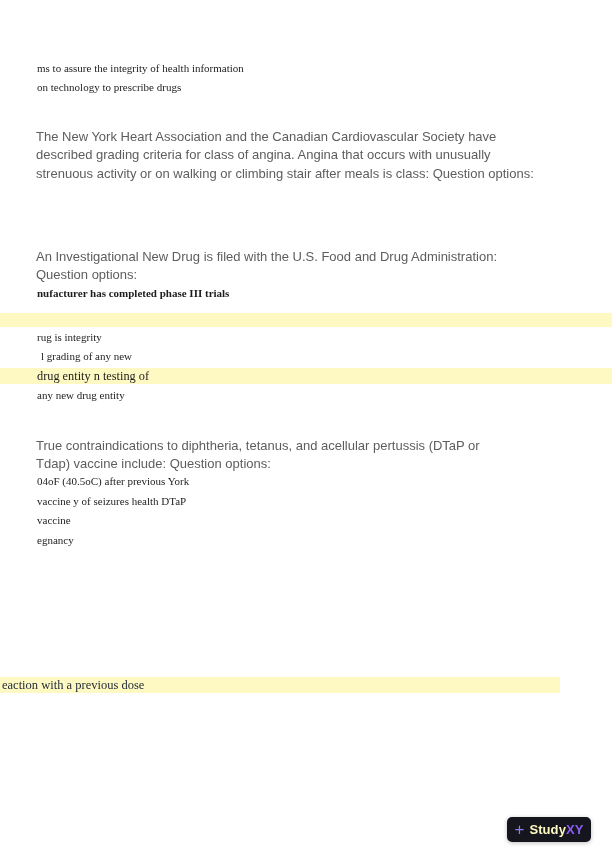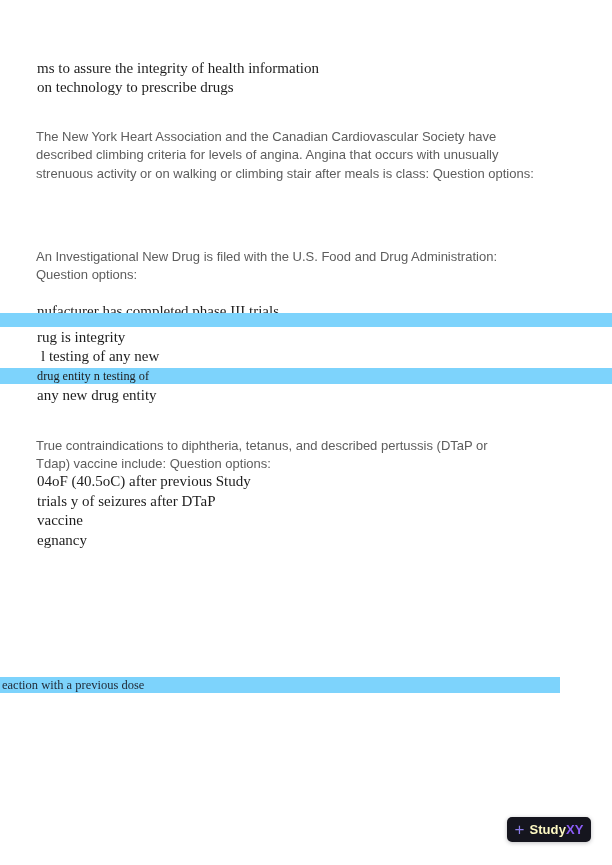--- a/index.html
+++ b/index.html
@@ -9,37 +9,37 @@
     width: 612px;
     height: 865px;
     background: #ffffff;
     overflow: hidden;
     font-family: "Liberation Serif", "DejaVu Serif", serif;
   }
   .serif-line {
     position: absolute;
     white-space: nowrap;
     font-family: "Liberation Serif", "DejaVu Serif", serif;
-    font-size: 15px;
+    font-size: 11px;
     color: #1d1d1d;
     line-height: 14px;
   }
   .question {
     position: absolute;
     left: 36px;
     font-family: "Liberation Sans", "DejaVu Sans", sans-serif;
     font-size: 13px;
     color: #5d5d5d;
     line-height: 18.4px;
   }
   .question div { white-space: nowrap; }
   .band {
     position: absolute;
     left: 0;
-    background: #7dd3fc;
+    background: #fef9c3;
   }
   .band .band-text {
     position: absolute;
     left: 37px;
     top: 1px;
     white-space: nowrap;
     font-family: "Liberation Serif", "DejaVu Serif", serif;
     font-size: 12.3px;
     color: #1d1d1d;
   }
@@ -83,49 +83,49 @@
 </head>
 <body>
 
 <div class="page">
 
   <div class="serif-line" style="left:37px; top:61px;">ms to assure the integrity of health information</div>
   <div class="serif-line" style="left:37px; top:80px;">on technology to prescribe drugs</div>
 
   <div class="question" style="top:128px;">
     <div>The New York Heart Association and the Canadian Cardiovascular Society have</div>
-    <div>described climbing criteria for levels of angina. Angina that occurs with unusually</div>
+    <div>described grading criteria for class of angina. Angina that occurs with unusually</div>
     <div>strenuous activity or on walking or climbing stair after meals is class: Question options:</div>
   </div>
 
   <div class="question" style="top:248px;">
     <div>An Investigational New Drug is filed with the U.S. Food and Drug Administration:</div>
     <div>Question options:</div>
   </div>
 
-  <div class="serif-line" style="left:37px; top:304px;">nufacturer has completed phase III trials</div>
+  <div class="serif-line" style="left:37px; top:286px;font-weight:bold;">nufacturer has completed phase III trials</div>
 
   <div class="band" style="top:313px; width:612px; height:14px;"></div>
 
   <div class="serif-line" style="left:37px; top:330px;">rug is integrity</div>
-  <div class="serif-line" style="left:41px; top:349px;">l testing of any new</div>
+  <div class="serif-line" style="left:41px; top:349px;">l grading of any new</div>
 
   <div class="band" style="top:368px; width:612px; height:16px;">
     <span class="band-text">drug entity n testing of</span>
   </div>
 
   <div class="serif-line" style="left:37px; top:388px;">any new drug entity</div>
 
   <div class="question" style="top:437px;">
-    <div>True contraindications to diphtheria, tetanus, and described pertussis (DTaP or</div>
+    <div>True contraindications to diphtheria, tetanus, and acellular pertussis (DTaP or</div>
     <div>Tdap) vaccine include: Question options:</div>
   </div>
 
-  <div class="serif-line" style="left:37px; top:474px;">04oF (40.5oC) after previous Study</div>
-  <div class="serif-line" style="left:37px; top:494px;">trials y of seizures after DTaP</div>
+  <div class="serif-line" style="left:37px; top:474px;">04oF (40.5oC) after previous York</div>
+  <div class="serif-line" style="left:37px; top:494px;">vaccine y of seizures health DTaP</div>
   <div class="serif-line" style="left:37px; top:513px;">vaccine</div>
   <div class="serif-line" style="left:37px; top:533px;">egnancy</div>
 
   <div class="band band-bottom" style="top:677px; width:560px; height:16px;">
     <span class="band-text">eaction with a previous dose</span>
   </div>
 
   <div class="logo-badge">
     <span class="logo-plus">+</span>
     <span class="logo-text"><span class="brand-primary">Study</span><span class="brand-accent">XY</span></span>

